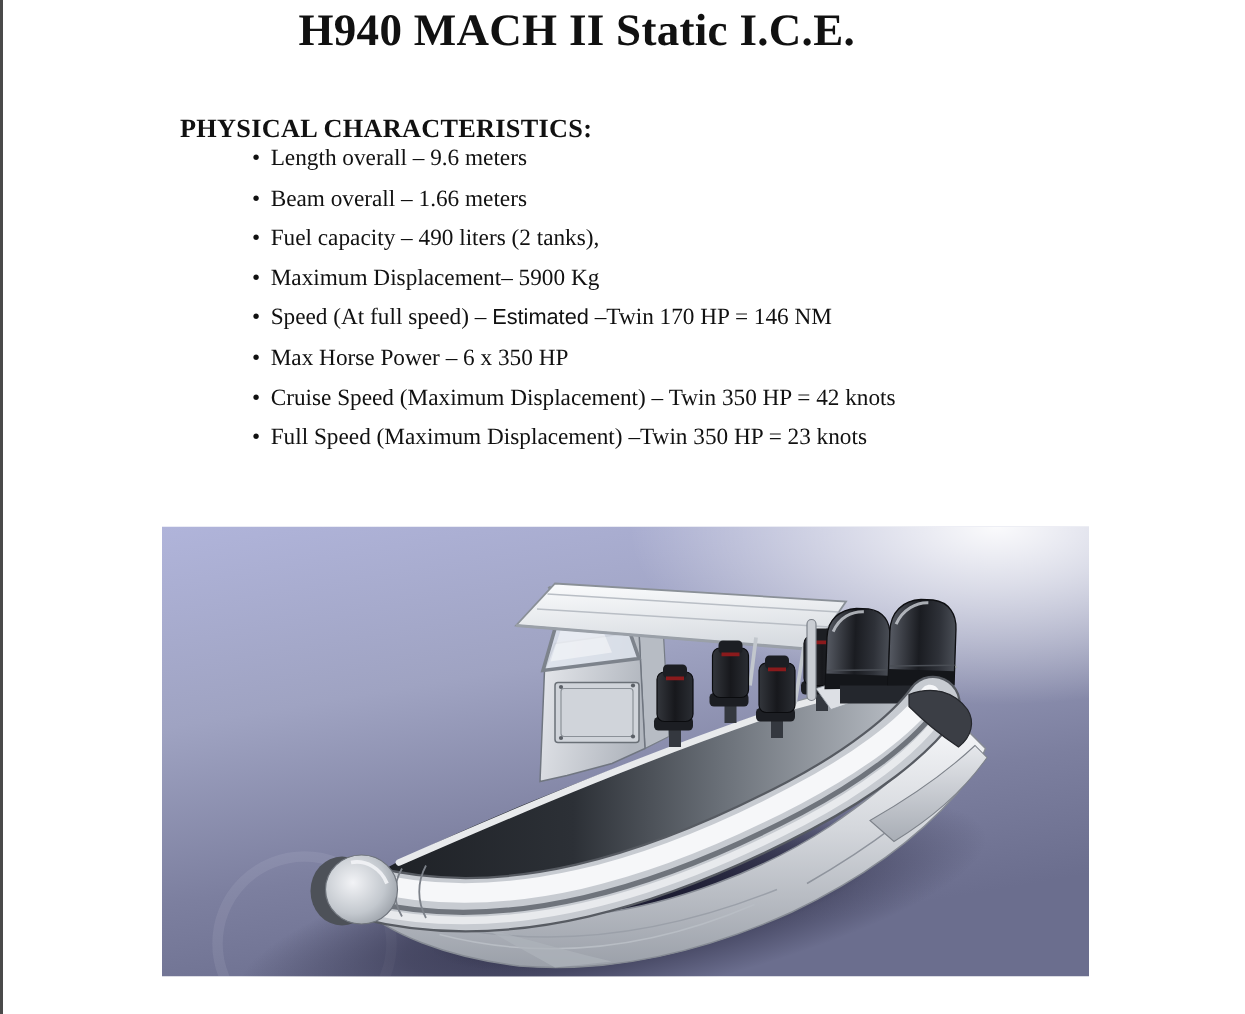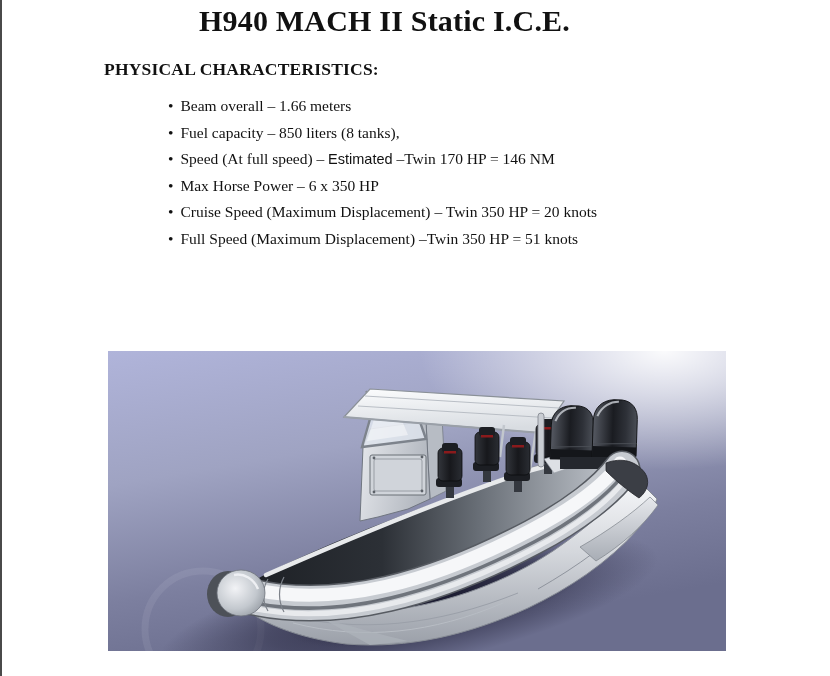--- a/index.html
+++ b/index.html
@@ -19,21 +19,21 @@
   h1.doc-title {
     position: absolute; top: 2px; left: 0;
     width: 769px; margin: 0;
     text-align: center;
     font-size: 30px; font-weight: bold;
     line-height: 38px;
     letter-spacing: 0.2px;
   }
   h2.section-heading {
     position: absolute; top: 59px; left: 104px;
-    margin: 0;
+    margin: 16px;
     font-size: 17.5px; font-weight: bold;
     letter-spacing: 0.2px;
   }
   ul.spec-list {
     position: absolute; top: 93px; left: 168px;
     margin: 0; padding: 0;
     list-style: none;
     font-size: 15.5px;
   }
   ul.spec-list li {
@@ -56,26 +56,28 @@
 </head>
 <body>
 
 <div class="edge-line"></div>
 
 <h1 class="doc-title">H940 MACH II Static I.C.E.</h1>
 
 <h2 class="section-heading">PHYSICAL CHARACTERISTICS:</h2>
 
 <ul class="spec-list">
+  <li><span class="bullet">•</span><span>Length overall – 9.6 meters</span><span class="sans"></span><span></span></li>
   <li><span class="bullet">•</span><span>Beam overall – 1.66 meters</span><span class="sans"></span><span></span></li>
-  <li><span class="bullet">•</span><span>Fuel capacity – 850 liters (8 tanks),</span><span class="sans"></span><span></span></li>
+  <li><span class="bullet">•</span><span>Fuel capacity – 490 liters (2 tanks),</span><span class="sans"></span><span></span></li>
+  <li><span class="bullet">•</span><span>Maximum Displacement– 5900 Kg</span><span class="sans"></span><span></span></li>
   <li><span class="bullet">•</span><span>Speed (At full speed) – </span><span class="sans">Estimated</span><span> –Twin 170 HP = 146 NM</span></li>
   <li><span class="bullet">•</span><span>Max Horse Power – 6 x 350 HP</span><span class="sans"></span><span></span></li>
-  <li><span class="bullet">•</span><span>Cruise Speed (Maximum Displacement) – Twin 350 HP = 20 knots</span><span class="sans"></span><span></span></li>
-  <li><span class="bullet">•</span><span>Full Speed (Maximum Displacement) –Twin 350 HP = 51 knots</span><span class="sans"></span><span></span></li>
+  <li><span class="bullet">•</span><span>Cruise Speed (Maximum Displacement) – Twin 350 HP = 42 knots</span><span class="sans"></span><span></span></li>
+  <li><span class="bullet">•</span><span>Full Speed (Maximum Displacement) –Twin 350 HP = 23 knots</span><span class="sans"></span><span></span></li>
 </ul>
 
 <figure class="boat-figure">
   <svg width="618" height="300" viewBox="0 0 618 300" xmlns="http://www.w3.org/2000/svg">
     <defs>
       <linearGradient id="bgGrad" x1="0" y1="0" x2="0.35" y2="1">
         <stop offset="0" stop-color="#b0b4da"></stop>
         <stop offset="0.4" stop-color="#9fa3c2"></stop>
         <stop offset="0.75" stop-color="#7c7f9f"></stop>
         <stop offset="1" stop-color="#6b6e8e"></stop>

